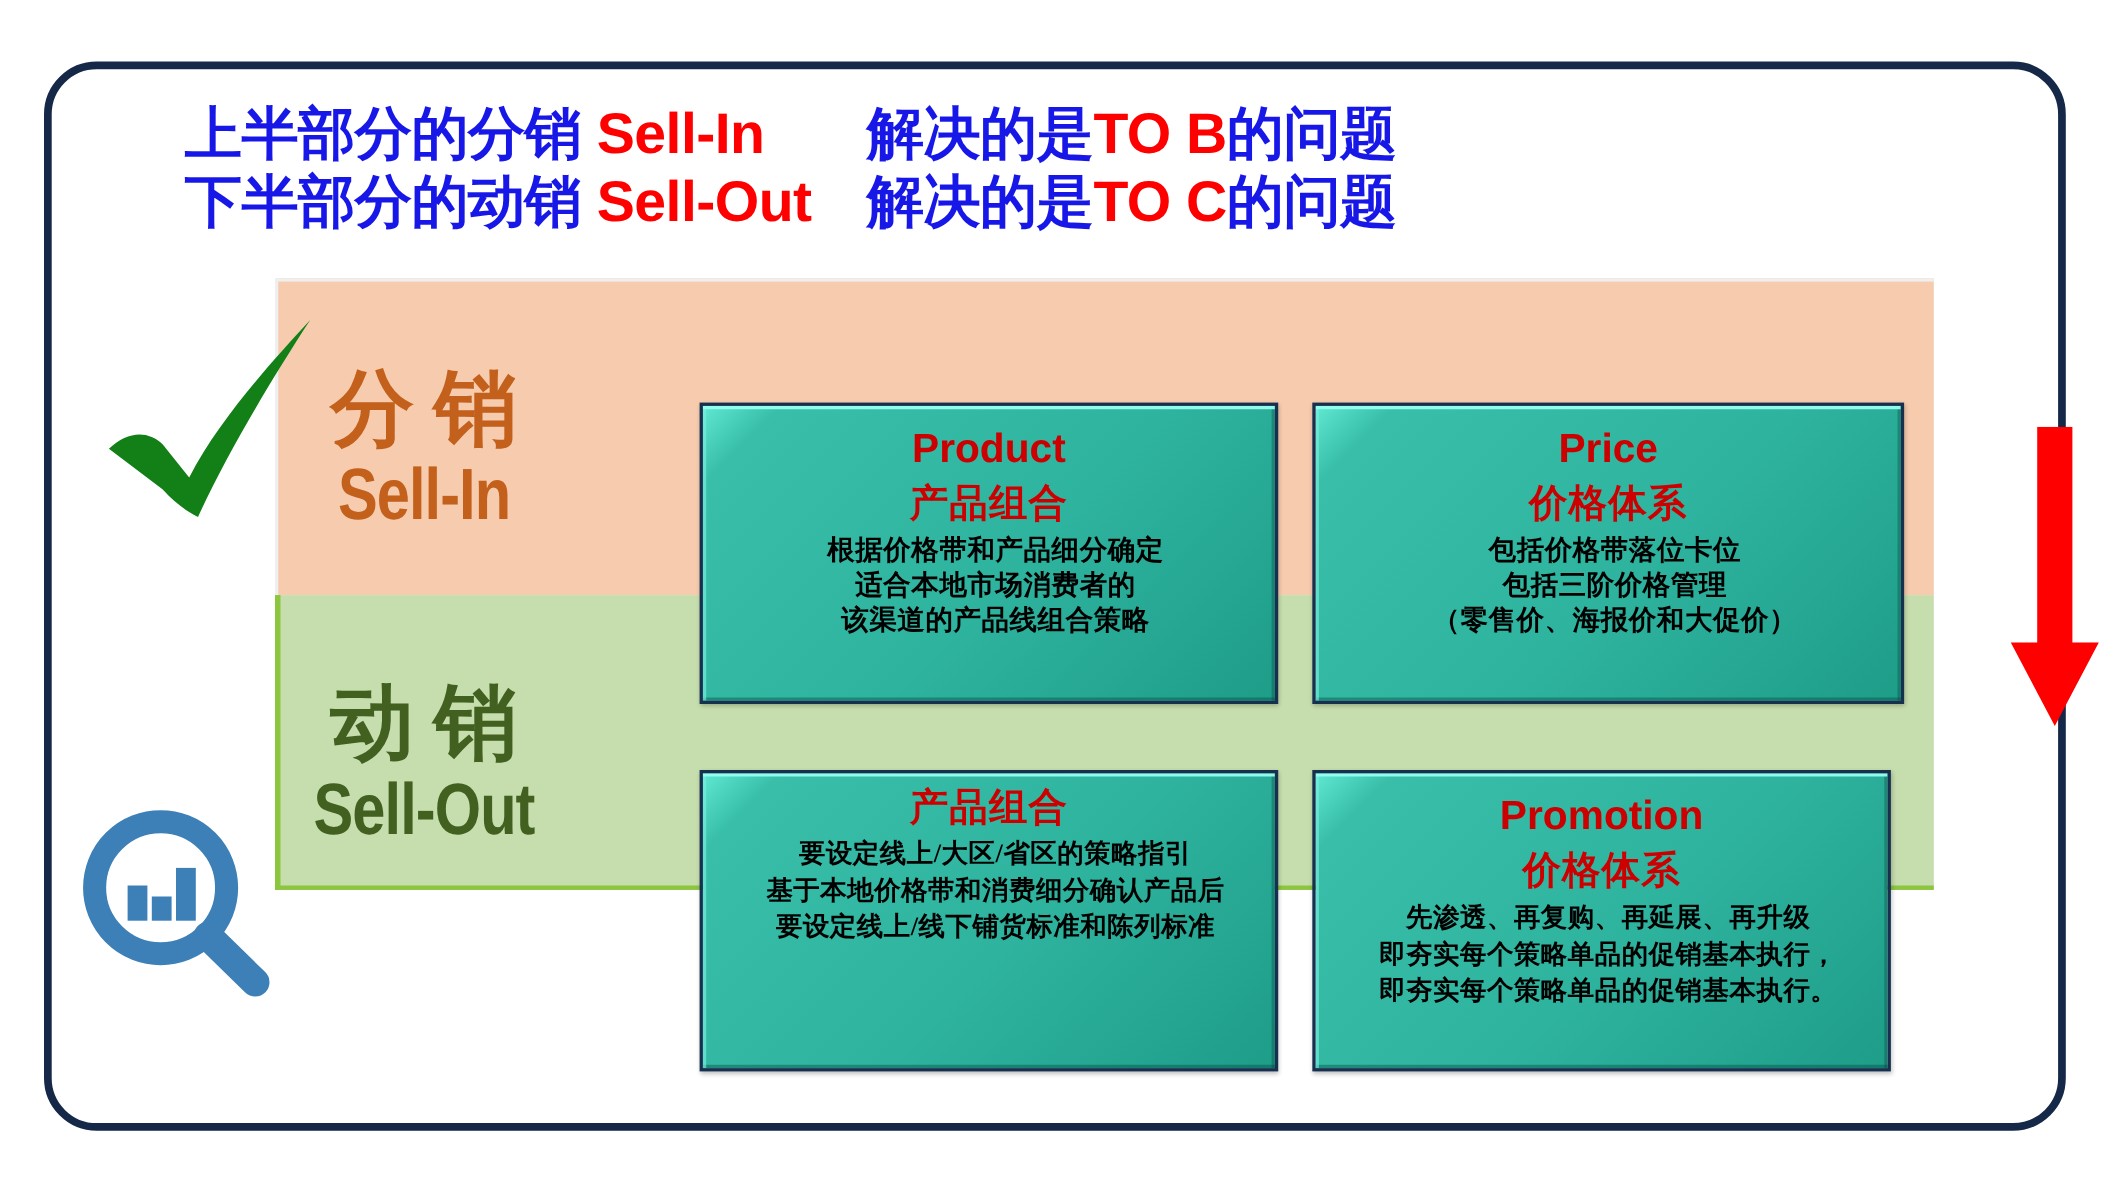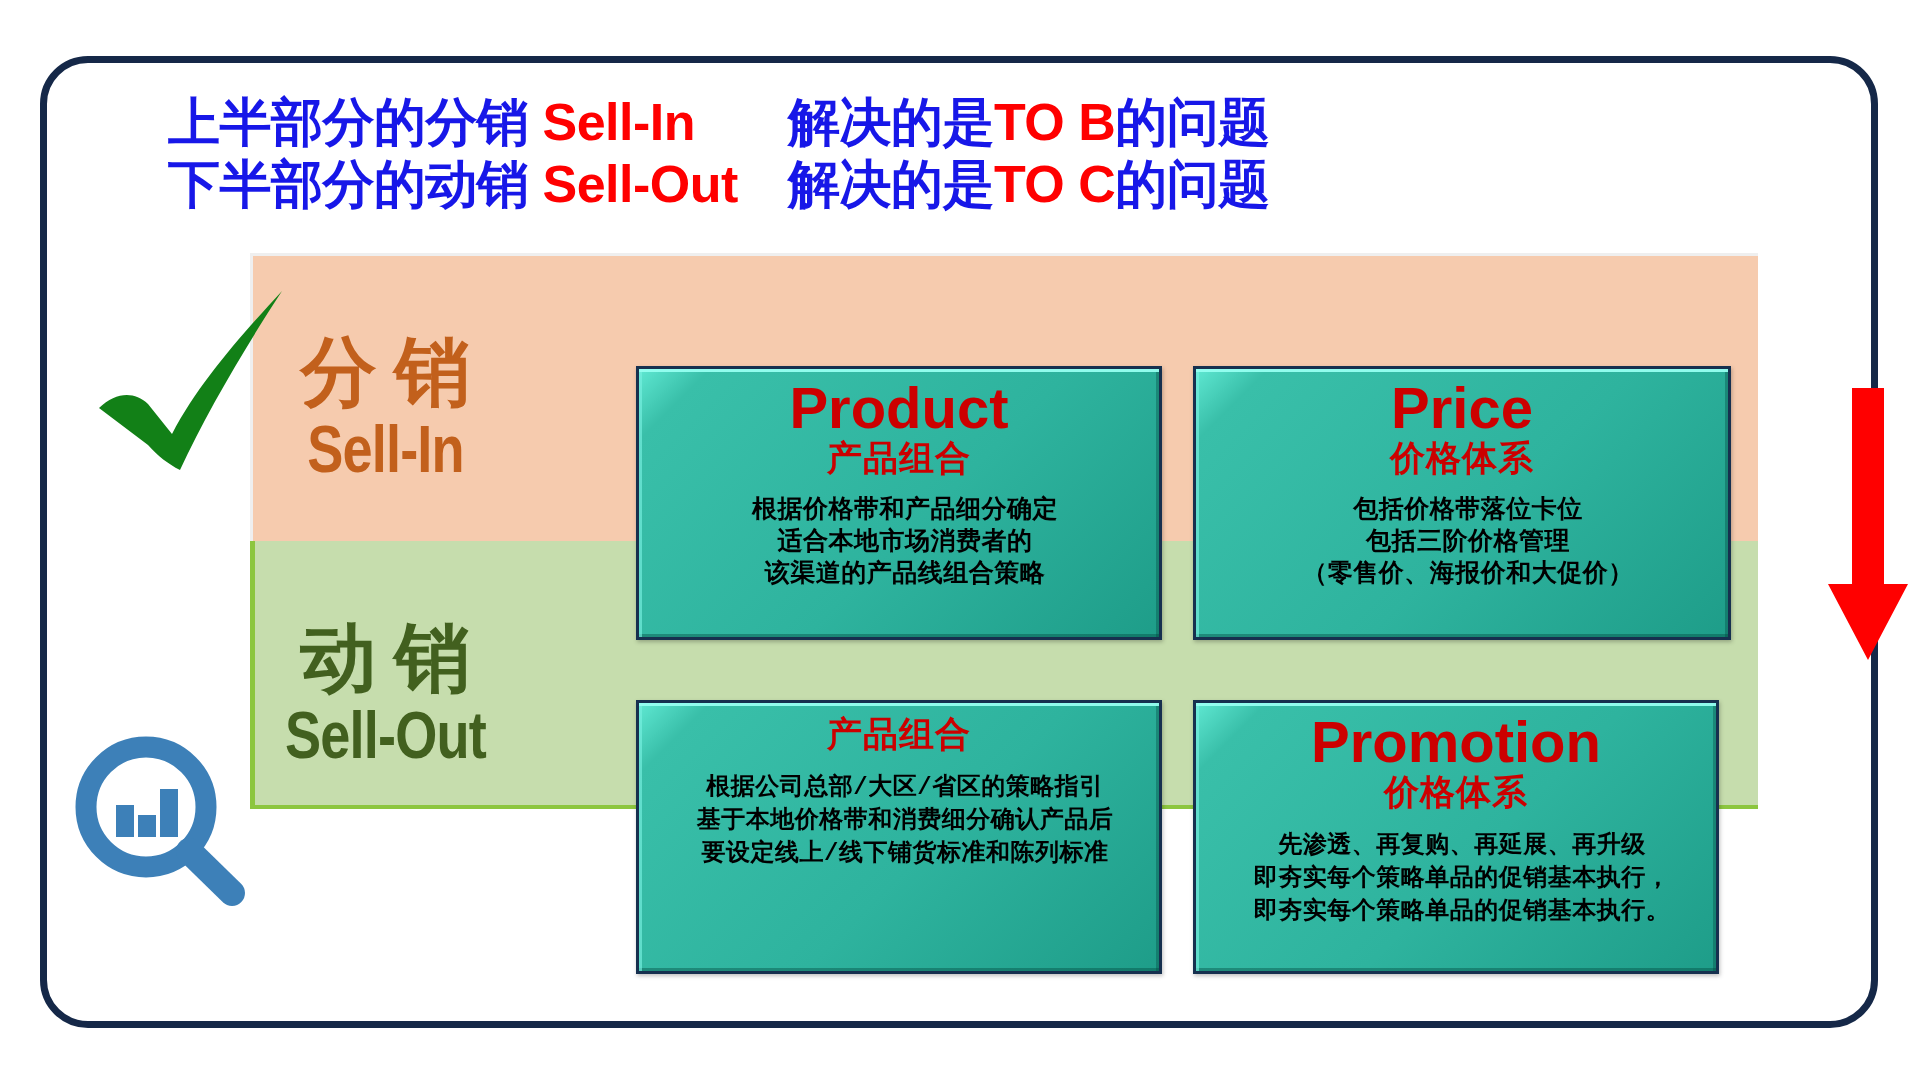--- a/index.html
+++ b/index.html
@@ -109,40 +109,40 @@
       1px 2px 4px rgba(0,0,0,0.25);
     padding-top: 10px;
     text-align: center;
     overflow: hidden;
   }
   .pbox .p-en {
     display: block;
     color: #CC0000;
     font-family: "Liberation Sans", sans-serif;
     font-weight: bold;
-    font-size: 58px;
+    font-size: 37px;
     line-height: 58px;
   }
   .pbox .p-cn {
     display: block;
     color: #CC0000;
     font-family: "Liberation Sans", sans-serif;
     font-weight: bold;
     font-size: 35px;
     line-height: 42px;
     letter-spacing: 1px;
   }
   .pbox .p-desc {
     display: block;
     color: #000000;
-    font-family: Liberation Mono, monospace;
+    font-family: Liberation Serif, serif;
     font-weight: bold;
     font-size: 25px;
     line-height: 32px;
-    margin-top: 16px;
+    margin-top: 6px;
     letter-spacing: 0.5px;
     padding-left: 12px;
   }
   .pbox .p-desc span { display: block; }
 
   #box-product   { left: 636px;  top: 366px; width: 526px; height: 274px; }
   #box-price     { left: 1193px; top: 366px; width: 538px; height: 274px; }
   #box-place     { left: 636px;  top: 700px; width: 526px; height: 274px; }
   #box-promotion { left: 1193px; top: 700px; width: 526px; height: 274px; }
   #box-place .p-desc, #box-promotion .p-desc { font-size: 24px; line-height: 33px; }
@@ -196,21 +196,21 @@
     <span class="p-desc">
       <span>包括价格带落位卡位</span>
       <span>包括三阶价格管理</span>
       <span>（零售价、海报价和大促价）</span>
     </span>
   </div>
 
   <div class="pbox" id="box-place">
     <span class="p-cn">产品组合</span>
     <span class="p-desc">
-      <span>根据公司总部/大区/省区的策略指引</span>
+      <span>要设定线上/大区/省区的策略指引</span>
       <span>基于本地价格带和消费细分确认产品后</span>
       <span>要设定线上/线下铺货标准和陈列标准</span>
     </span>
   </div>
 
   <div class="pbox" id="box-promotion">
     <span class="p-en">Promotion</span>
     <span class="p-cn">价格体系</span>
     <span class="p-desc">
       <span>先渗透、再复购、再延展、再升级</span>

